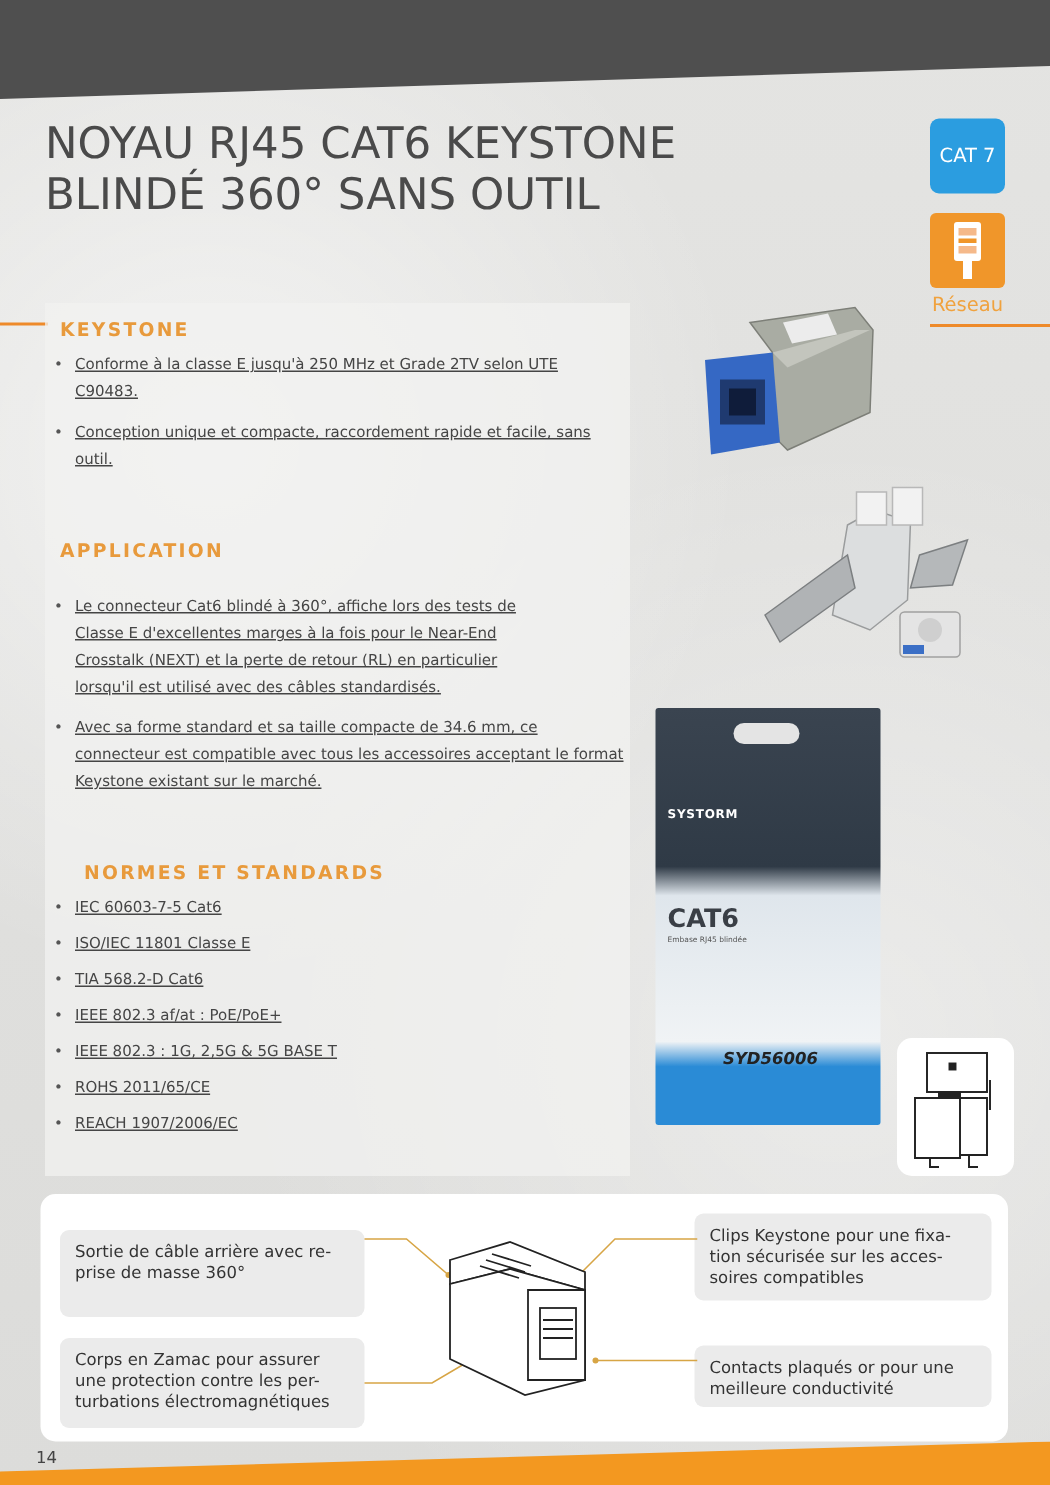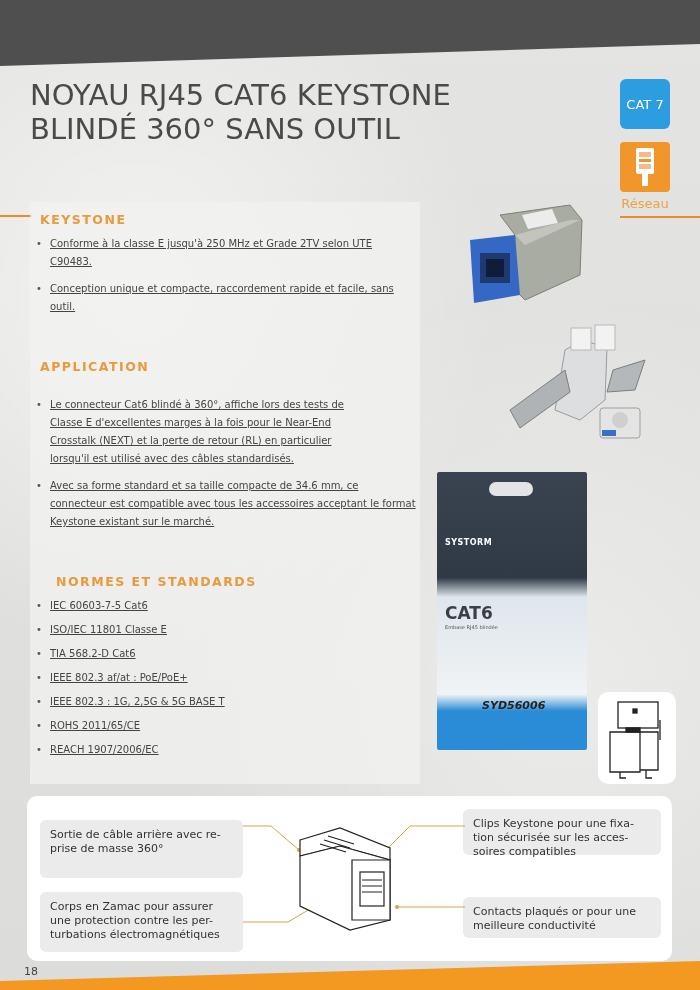--- a/index.html
+++ b/index.html
@@ -184,21 +184,21 @@
       <path d="M62 28 v20"></path>
       <path d="M28 36 h14 v4 h-14z" fill="#222"></path>
       <path d="M22 80 v6 h6 M48 78 v8 h6"></path>
     </g>
   </svg>
 </div>
 
 <div class="feature-card">
   <div class="callout" style="left:13px; top:13px; width:203px; height:58px;margin-top:11px;">Sortie de câble arrière avec re-prise de masse 360°</div>
   <div class="callout" style="left:13px; top:96px; width:203px; height:60px;">Corps en Zamac pour assurer une protection contre les per-turbations électromagnétiques</div>
-  <div class="callout" style="left:436px; top:13px; width:198px; height:46px;">Clips Keystone pour une fixa-tion sécurisée sur les acces-soires compatibles</div>
+  <div class="callout" style="left:436px; top:13px; width:198px; height:58px;">Clips Keystone pour une fixa-tion sécurisée sur les acces-soires compatibles</div>
   <div class="callout" style="left:436px; top:101px; width:198px; height:41px;">Contacts plaqués or pour une meilleure conductivité</div>
 
   <svg style="position:absolute; left:213px; top:4px;" width="225" height="160" viewBox="0 0 225 160">
     <g fill="none" stroke="#d7a545" stroke-width="1">
       <path d="M3 26 h28 l28 24"></path>
       <path d="M3 122 h45 l22 -13"></path>
       <path d="M225 26 h-55 l-28 28"></path>
       <path d="M225 107 h-68"></path>
     </g>
     <g fill="#d7a545">
@@ -211,14 +211,14 @@
       <path d="M60 40 l40 -12 l50 20 l0 12 l-50 -14 l-40 10 z"></path>
       <path d="M60 56 l40 -10 l50 14 v60 l-40 10 l-50 -24 z"></path>
       <path d="M112 60 l38 0 v60 h-38 z"></path>
       <rect x="120" y="72" width="24" height="34"></rect>
       <path d="M122 80 h20 M122 86 h20 M122 92 h20"></path>
       <path d="M80 44 l26 8 M84 40 l26 8 M88 36 l26 8"></path>
     </g>
   </svg>
 </div>
 
-<div class="page-number">18</div>
+<div class="page-number">14</div>
 <div class="footer-band"></div>
 
 </body></html>

